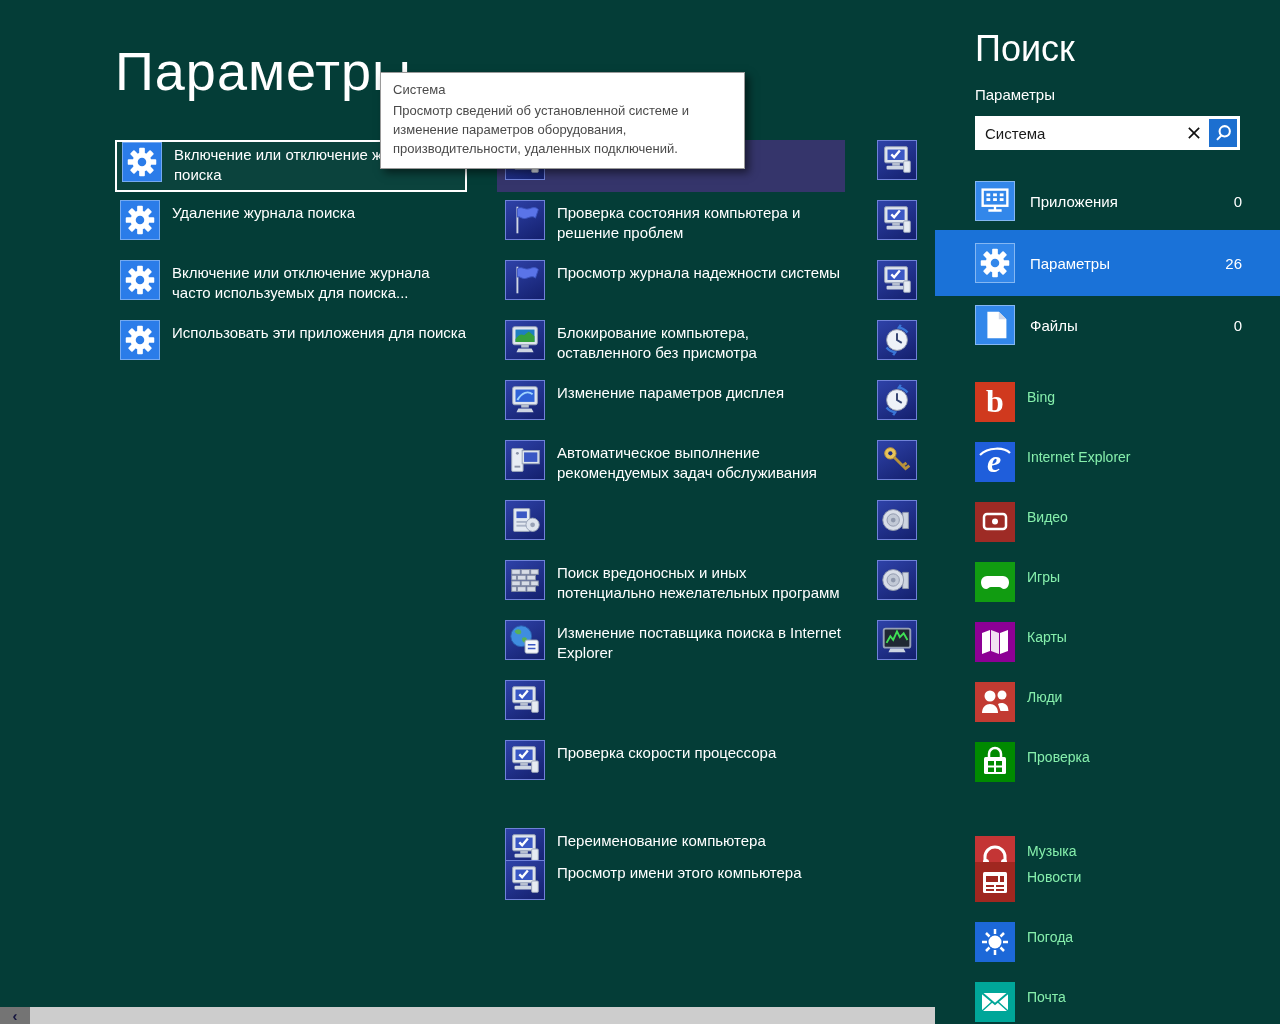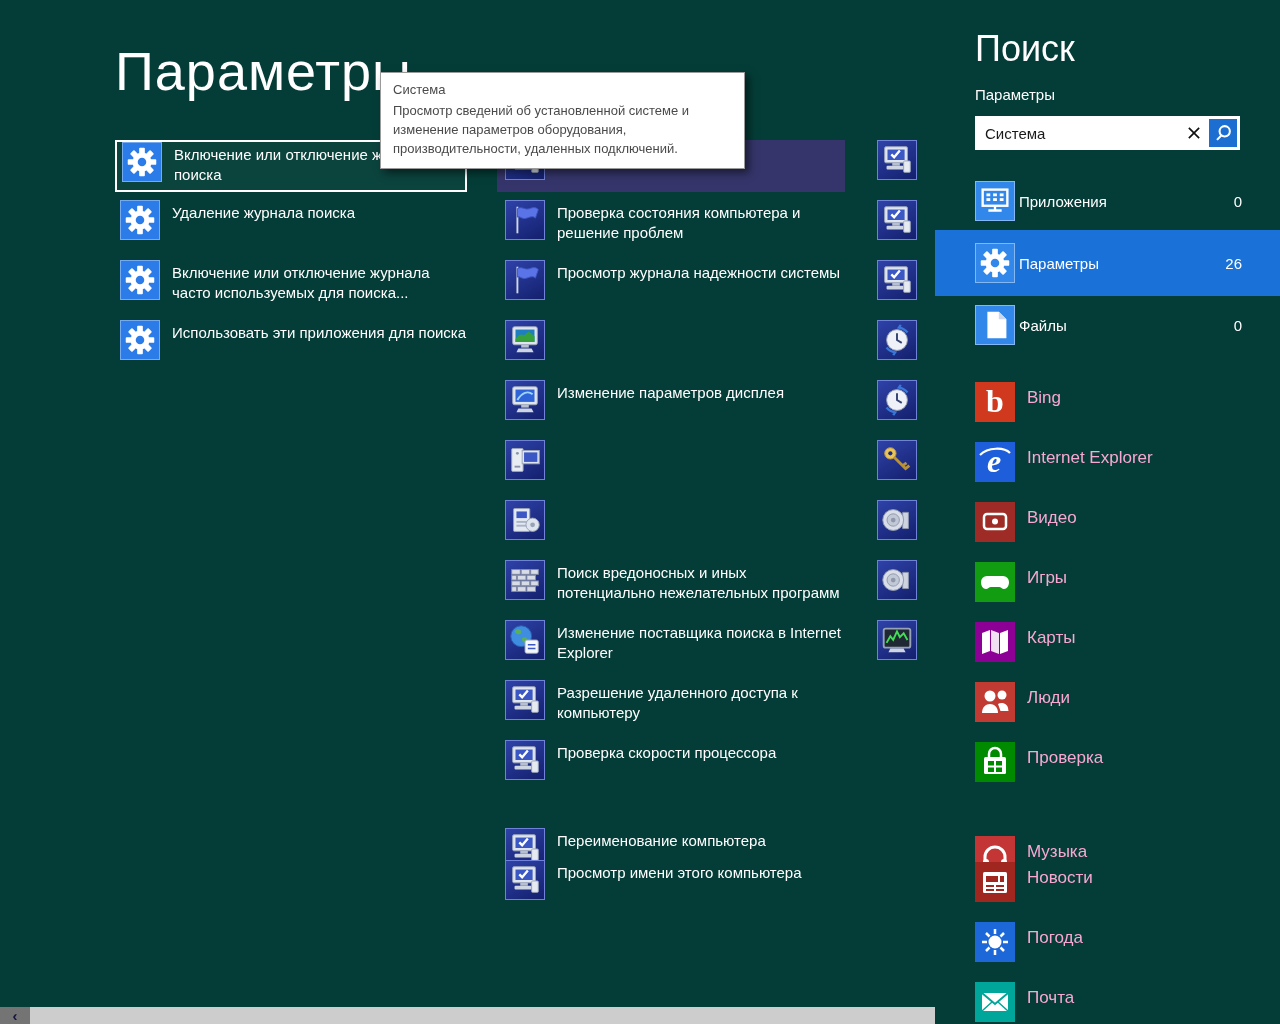--- a/index.html
+++ b/index.html
@@ -55,28 +55,28 @@
   .searchbox{position:absolute;left:40px;top:116px;width:265px;height:34px;background:#fff;
     display:flex;align-items:center}
   .searchbox input{flex:1;min-width:0;border:0;outline:0;background:transparent;
     font-family:inherit;font-size:15px;color:#1a1a1a;padding:0 0 0 10px}
   .sb-clear{width:30px;height:28px;flex:none;display:flex;align-items:center;justify-content:center;cursor:pointer}
   .sb-clear svg{width:18px;height:18px}
   .sb-submit{width:28px;height:28px;flex:none;margin-right:3px;background:var(--search-button-blue);
     display:flex;align-items:center;justify-content:center;cursor:pointer}
   .sb-submit svg{width:24px;height:24px}
 
-  .frow{position:absolute;left:0;width:345px;display:flex;align-items:center;gap:4px;
+  .frow{position:absolute;left:0;width:345px;display:flex;align-items:center;gap:15px;
     padding-left:40px;padding-right:38px;cursor:pointer}
   .frow.sel{background:var(--selection-blue)}
   .frow .lbl{font-size:15px;color:#fff}
   .frow .cnt{margin-left:auto;font-size:15px;color:#fff}
 
   .arow{position:absolute;left:40px;width:285px;display:flex;gap:12px;align-items:flex-start;cursor:pointer}
-  .arow .lbl{font-size:17px;line-height:19px;padding-top:6px;color:#f9a8d4}
+  .arow .lbl{font-size:14px;line-height:19px;padding-top:6px;color:#86efac}
 </style>
 </head>
 <body>
 
 <div class="screen">
 
   <div>
     <h1 class="page-title">Параметры</h1>
     <div id="leftCol">
         <div class="row left-row focused" style="top:140px">
@@ -199,20 +199,21 @@
         <div class="row mid-row" style="top:320px">
           <span class="tile citile" style="">
             <svg viewBox="0 0 40 40">
               <rect x="7" y="6" width="26" height="19" rx="2" fill="#dfe5ee" stroke="#9aa4b8"></rect>
               <rect x="10" y="9" width="20" height="13" fill="#1f7ec0"></rect>
               <path d="M10 19c3-4 6-6 9-4l5-4 6 5v6H10z" fill="#35a03c"></path>
               <rect x="16" y="25" width="8" height="3" fill="#b7c0d0"></rect>
               <path d="M13 29h14l2 4H11z" fill="#cdd5e2"></path>
             </svg>
           </span>
+          <span class="lbl">Блокирование компьютера, оставленного без присмотра</span>
         </div>
         <div class="row mid-row" style="top:380px">
           <span class="tile citile" style="">
             <svg viewBox="0 0 40 40">
               <rect x="7" y="6" width="26" height="19" rx="2" fill="#dfe5ee" stroke="#9aa4b8"></rect>
               <rect x="10" y="9" width="20" height="13" fill="#2f63d8"></rect>
               <path d="M12 20c5-8 11-10 16-6" stroke="#9fd4ff" stroke-width="2" fill="none"></path>
               <rect x="16" y="25" width="8" height="3" fill="#b7c0d0"></rect>
               <path d="M13 29h14l2 4H11z" fill="#cdd5e2"></path>
             </svg>
@@ -222,20 +223,21 @@
         <div class="row mid-row" style="top:440px">
           <span class="tile citile" style="">
             <svg viewBox="0 0 40 40">
               <rect x="6" y="8" width="12" height="24" rx="1" fill="#e8edf4" stroke="#9aa4b8"></rect>
               <circle cx="12" cy="13" r="1.5" fill="#8a93a8"></circle>
               <rect x="9" y="26" width="6" height="2" fill="#8a93a8"></rect>
               <rect x="17" y="10" width="18" height="14" fill="#dfe5ee" stroke="#9aa4b8"></rect>
               <rect x="19" y="12" width="14" height="10" fill="#3a57c4"></rect>
             </svg>
           </span>
+          <span class="lbl">Автоматическое выполнение рекомендуемых задач обслуживания</span>
         </div>
         <div class="row mid-row" style="top:500px">
           <span class="tile citile" style="">
             <svg viewBox="0 0 40 40">
               <rect x="8" y="8" width="17" height="24" rx="1" fill="#e3e9f1" stroke="#98a2b6"></rect>
               <rect x="11" y="11" width="11" height="7" fill="#3a57c4"></rect>
               <rect x="11" y="21" width="11" height="2" fill="#aab4c6"></rect>
               <rect x="11" y="25" width="11" height="2" fill="#aab4c6"></rect>
               <circle cx="28" cy="25" r="7" fill="#dfe5ee" stroke="#98a2b6"></circle>
               <circle cx="28" cy="25" r="2.5" fill="#98a2b6"></circle>
@@ -279,21 +281,20 @@
           <span class="tile citile" style="">
             <svg viewBox="0 0 40 40">
               <rect x="7" y="6" width="24" height="17" rx="1.5" fill="#dfe5ee" stroke="#9aa4b8"></rect>
               <rect x="10" y="9" width="18" height="11" fill="#3a57c4"></rect>
               <path d="M14 14l3 3 6-7" stroke="#fff" stroke-width="2.5" fill="none"></path>
               <rect x="15" y="23" width="8" height="3" fill="#b7c0d0"></rect>
               <rect x="9" y="26" width="18" height="4" rx="1" fill="#cdd5e2"></rect>
               <rect x="27" y="21" width="7" height="12" rx="1" fill="#e6ebf2" stroke="#9aa4b8"></rect>
             </svg>
           </span>
-          <span class="lbl">Разрешение удаленного доступа к компьютеру</span>
         </div>
         <div class="row mid-row" style="top:740px">
           <span class="tile citile" style="">
             <svg viewBox="0 0 40 40">
               <rect x="7" y="6" width="24" height="17" rx="1.5" fill="#dfe5ee" stroke="#9aa4b8"></rect>
               <rect x="10" y="9" width="18" height="11" fill="#3a57c4"></rect>
               <path d="M14 14l3 3 6-7" stroke="#fff" stroke-width="2.5" fill="none"></path>
               <rect x="15" y="23" width="8" height="3" fill="#b7c0d0"></rect>
               <rect x="9" y="26" width="18" height="4" rx="1" fill="#cdd5e2"></rect>
               <rect x="27" y="21" width="7" height="12" rx="1" fill="#e6ebf2" stroke="#9aa4b8"></rect>

